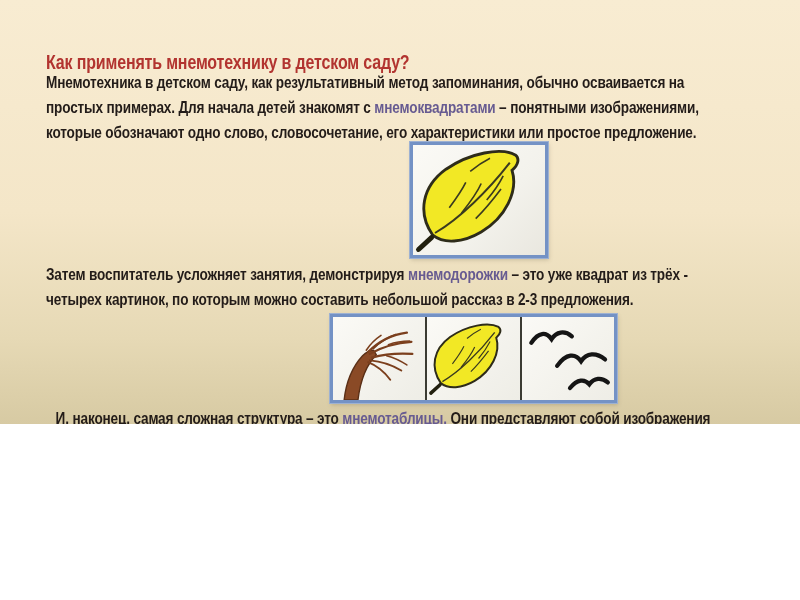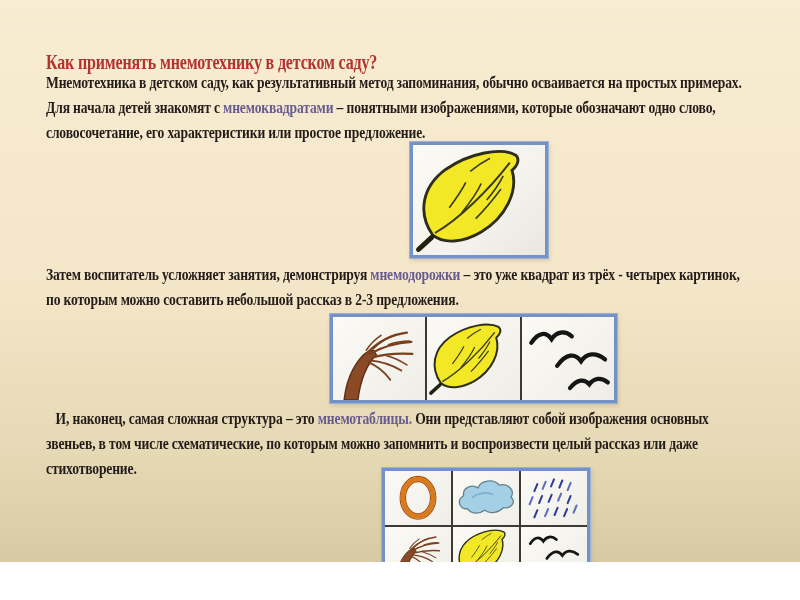--- a/index.html
+++ b/index.html
@@ -1,19 +1,19 @@
 <!DOCTYPE html>
 <html><head>
 <meta charset="utf-8">
 <style>
   html,body{margin:0;padding:0;}
   .slide{
-    position:relative; width:800px; height:562px; overflow:hidden;
+    position:relative; width:800px; height:424px; overflow:hidden;
     background:linear-gradient(180deg,#f8ecd2 0%,#f4e6c8 50%,#e6d9b5 80%,#d7caa3 100%);
-    font-family:Liberation Serif, serif;
+    font-family:Liberation Sans, sans-serif;
   }
   .title{
     position:absolute; left:46px; top:38px; width:620px;
     font-size:20px; font-weight:bold; color:#b23430;
     transform:scaleX(0.8); transform-origin:0 0; letter-spacing:-0.2px;
     white-space:nowrap;
   }
   .para{
     position:absolute; left:46px; width:872px;
     font-size:17px; font-weight:bold; line-height:25px; color:#231c19;

